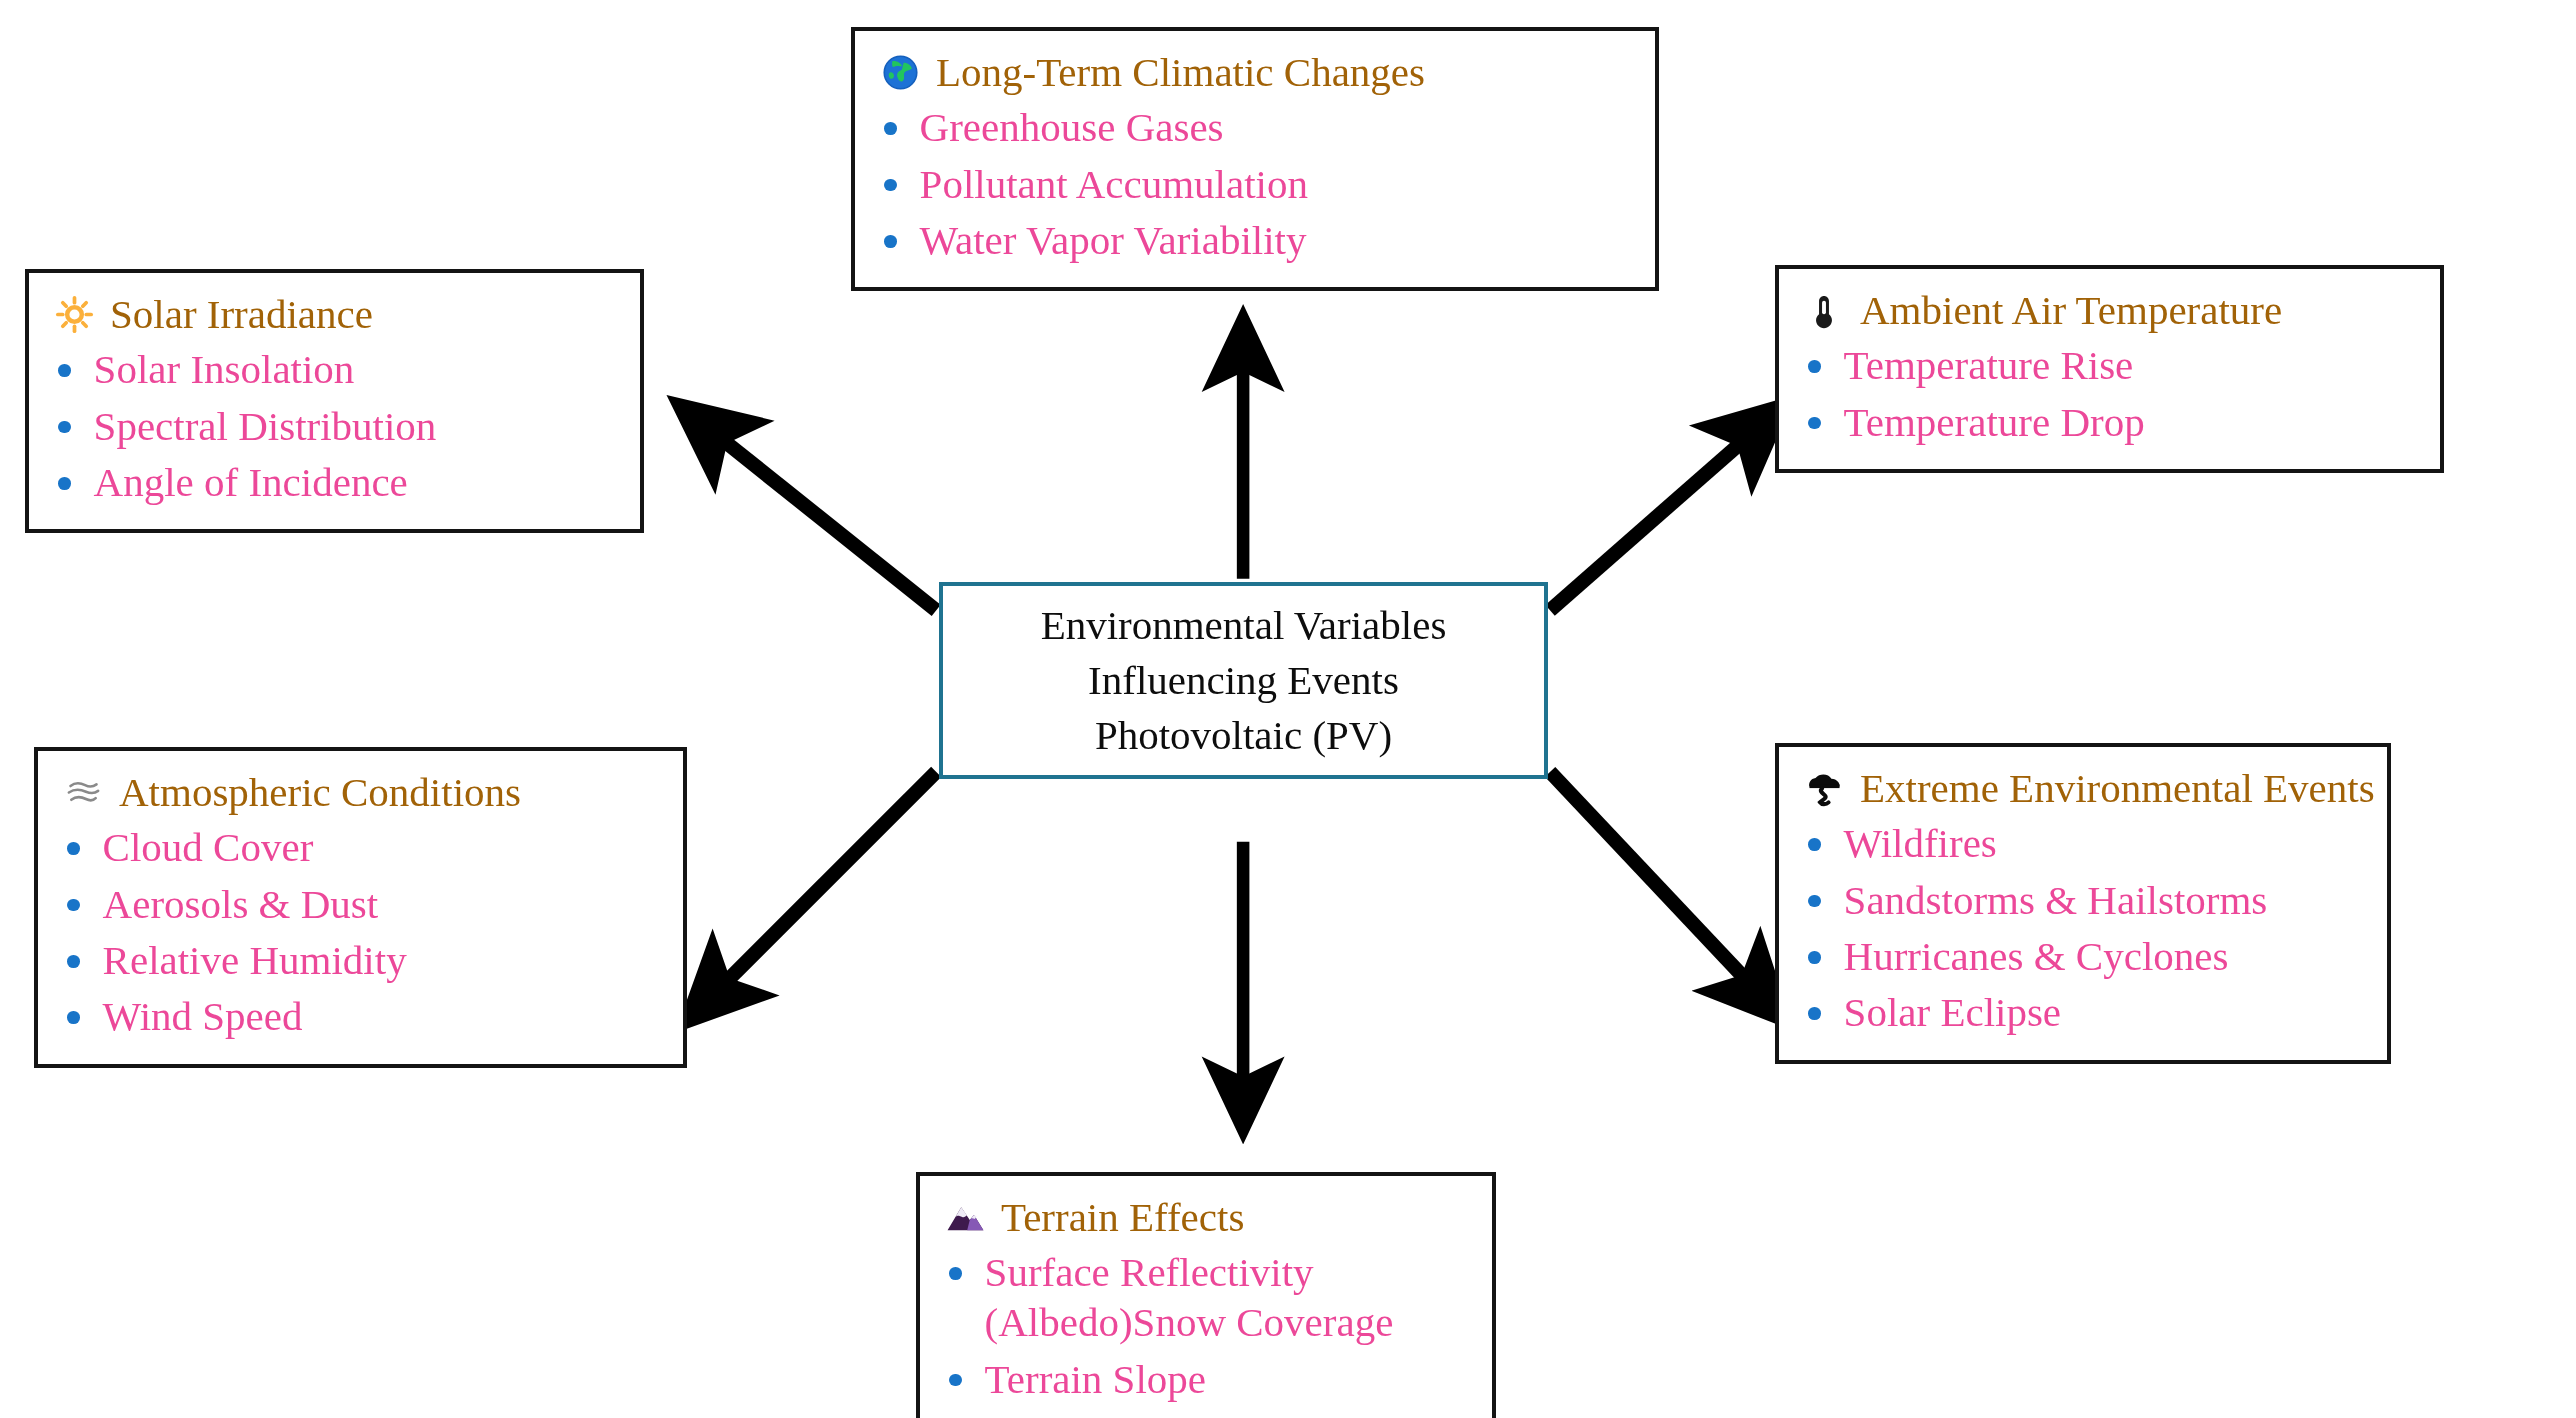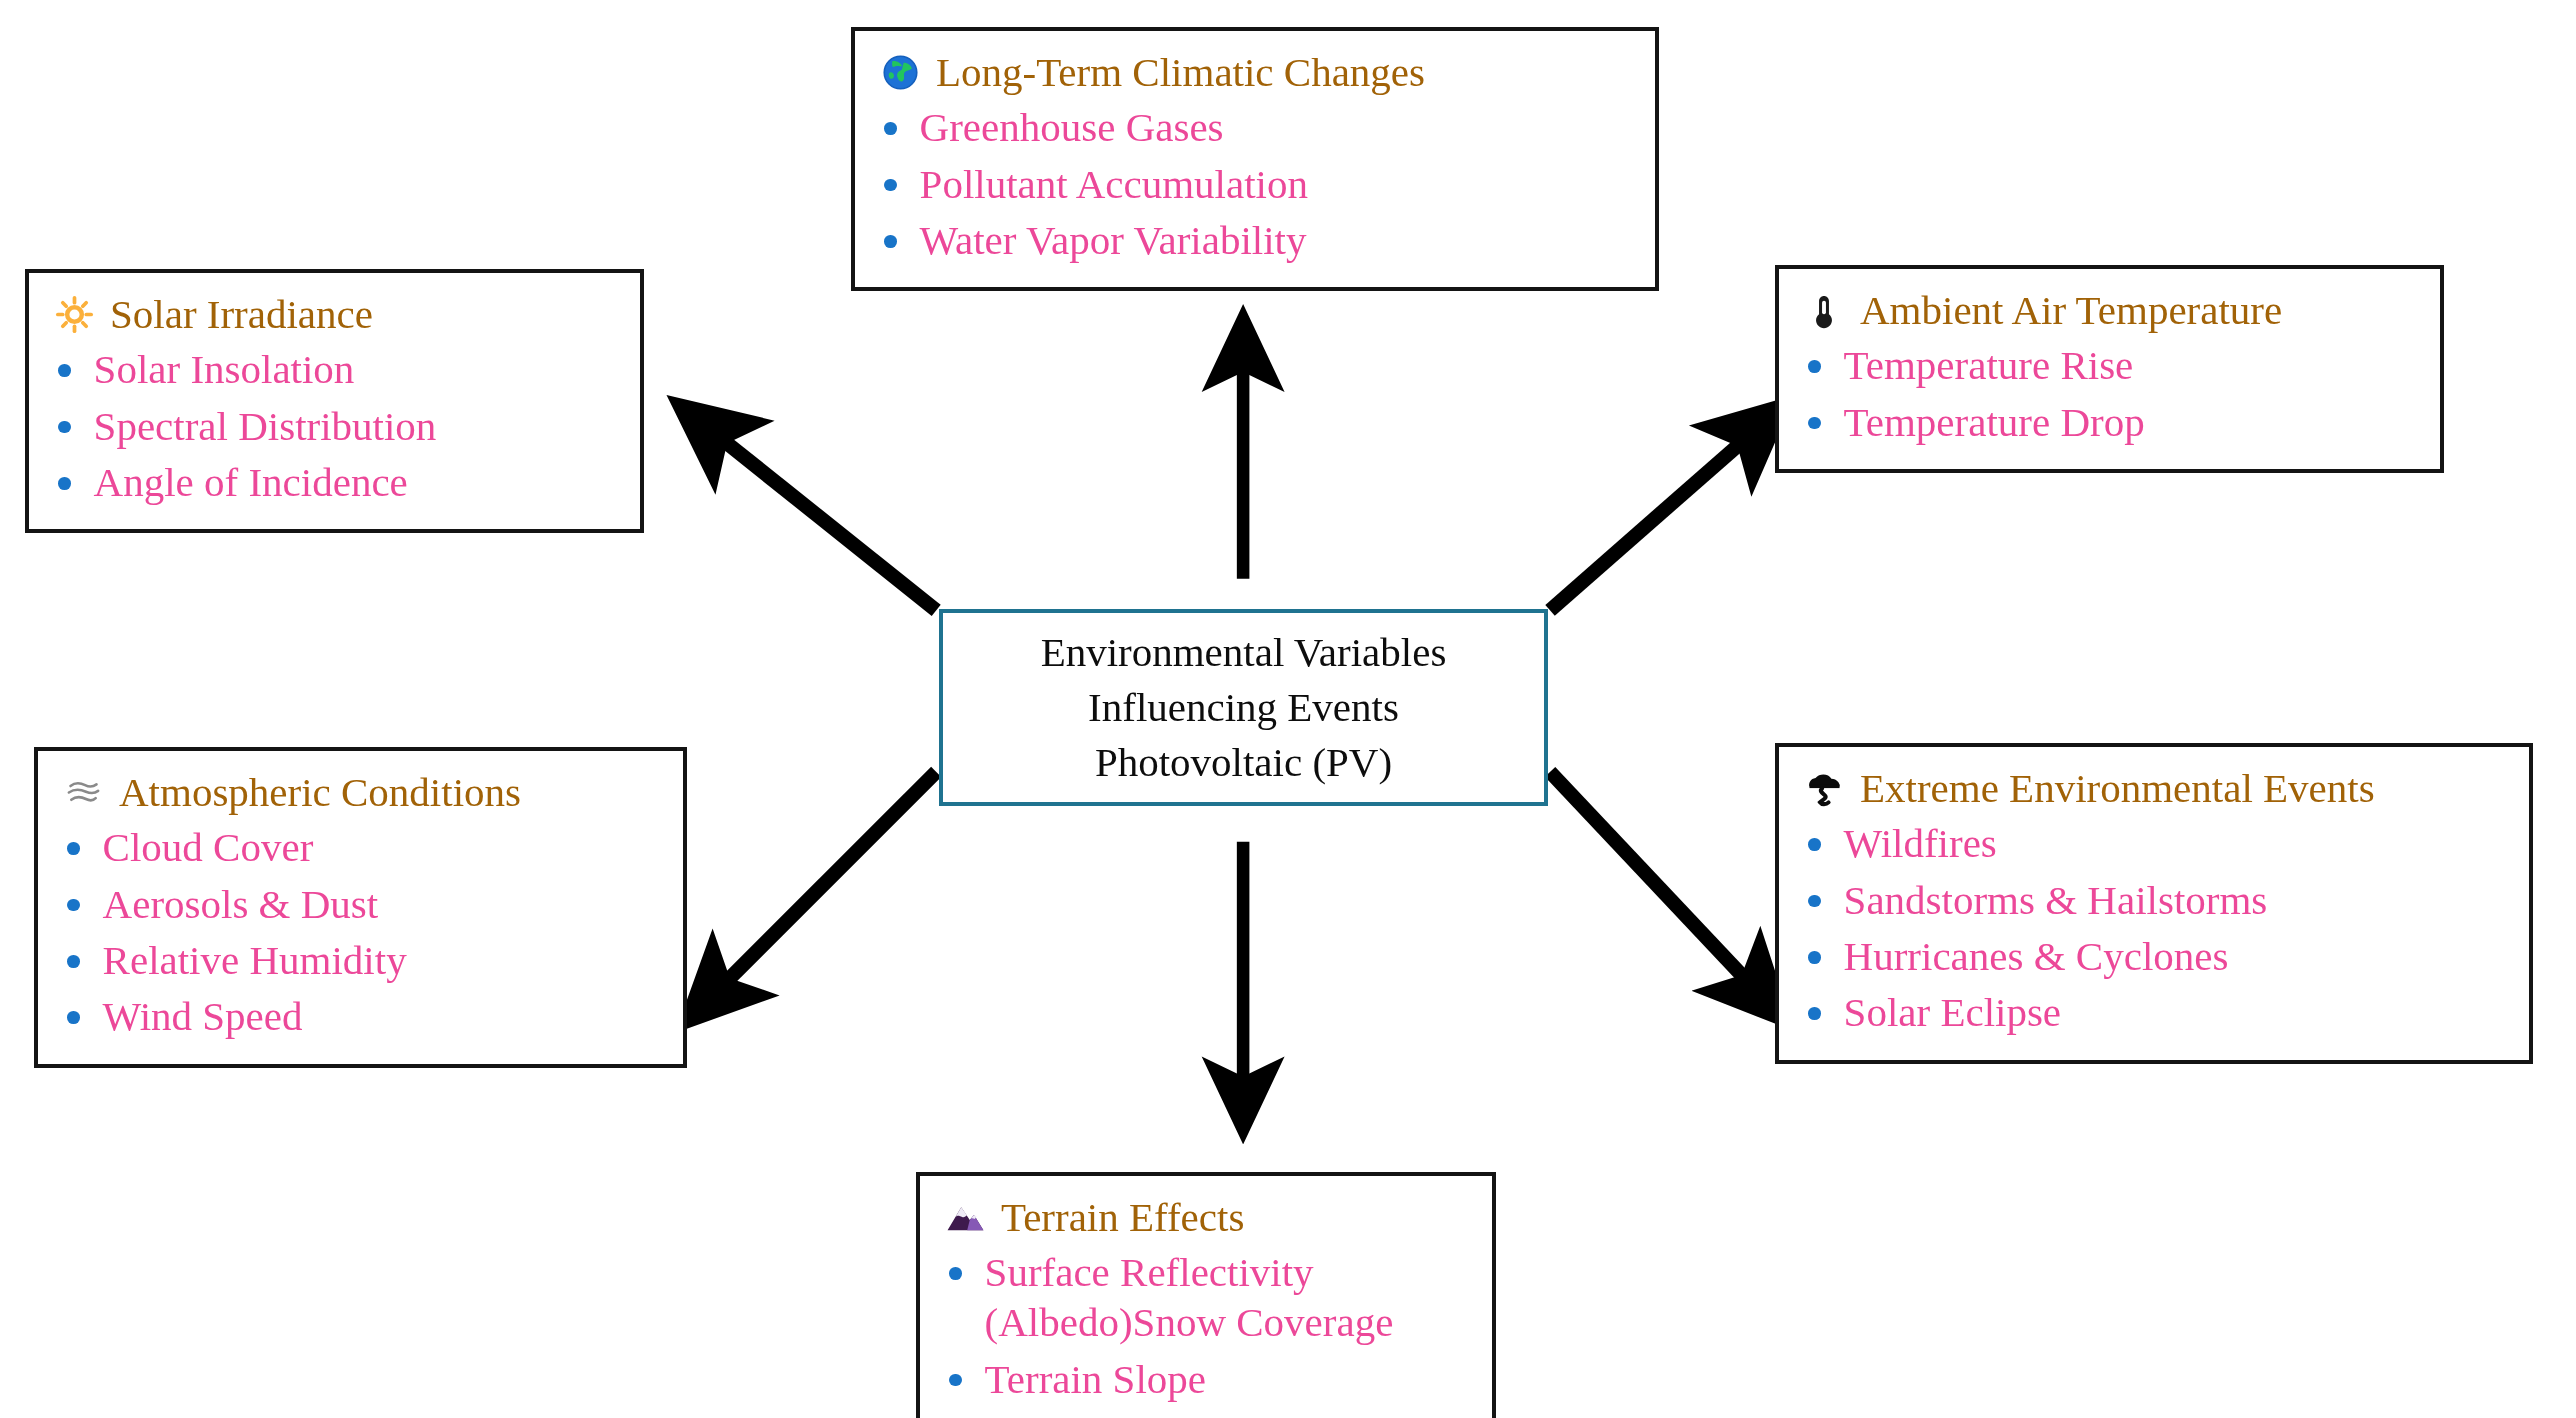--- a/index.html
+++ b/index.html
@@ -25,21 +25,20 @@
     border: 4.5px solid #141414;
     padding: 12.6px 20px 16px 20px;
     z-index: 3;
   }
   .node.center {
     border: 4.5px solid #1F7390;
     display: flex;
     align-items: center;
     justify-content: center;
     padding: 9px 14.4px;
-    margin-top: 27px;
   }
 
   .node-head {
     display: flex;
     align-items: center;
     gap: 14.4px;
     font-size: 41px;
     line-height: 1.15;
     color: #0d0d0d;
     white-space: nowrap;
@@ -101,21 +100,21 @@
     height: 1418px;
     z-index: 1;
     pointer-events: none;
   }
 
   
   #node-solar      { left: 25px;   top: 269px;  width: 619px;  }
   #node-climate    { left: 851px;  top: 27px;   width: 808px;  }
   #node-ambient    { left: 1775px; top: 265px;  width: 669px;  }
   #node-atmos      { left: 34px;   top: 747px;  width: 653px;  }
-  #node-extreme    { left: 1775px; top: 743px;  width: 758px;  }
+  #node-extreme    { left: 1775px; top: 743px;  width: 616px;  }
   #node-terrain    { left: 908px; top: 1172px; width: 580px; margin-left: 8px;  }
   #node-center     { left: 939px; top: 582px;  width: 609px; height: 197px; }
 </style>
 </head>
 <body>
 
 <div id="canvas">
 
   <svg id="arrows" viewBox="0 0 2870 1580" xmlns="http://www.w3.org/2000/svg">
     <defs>

